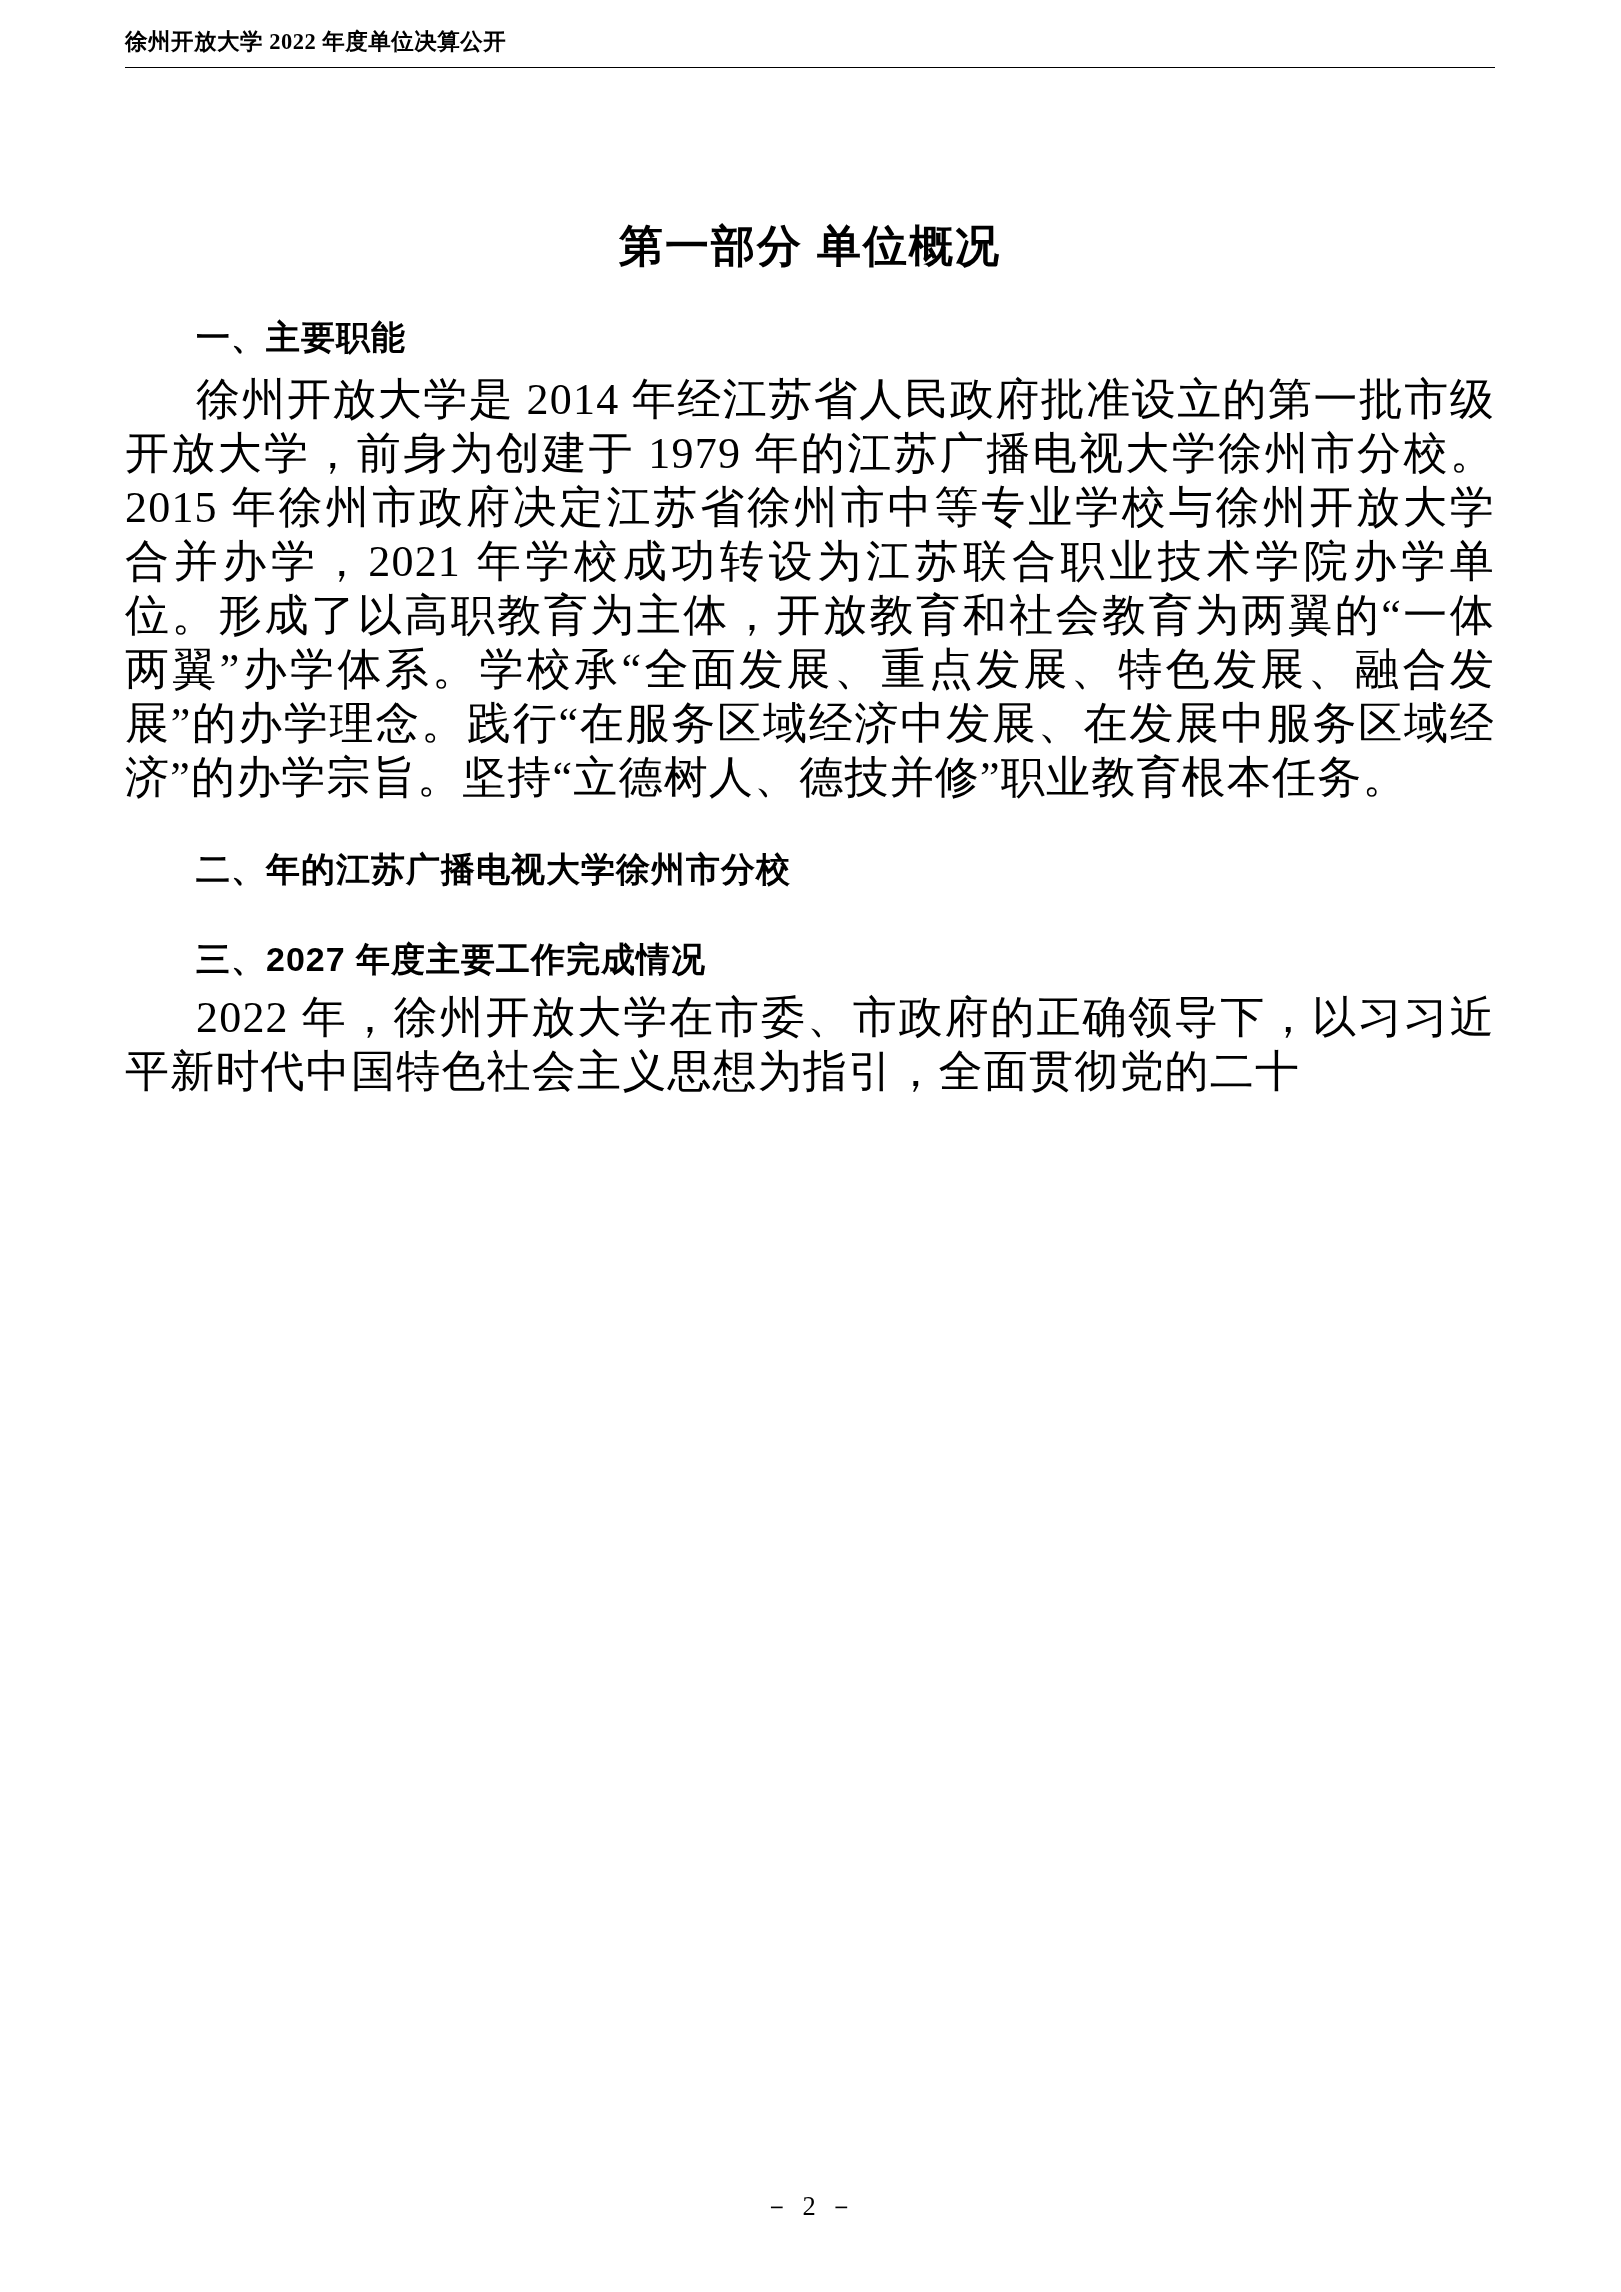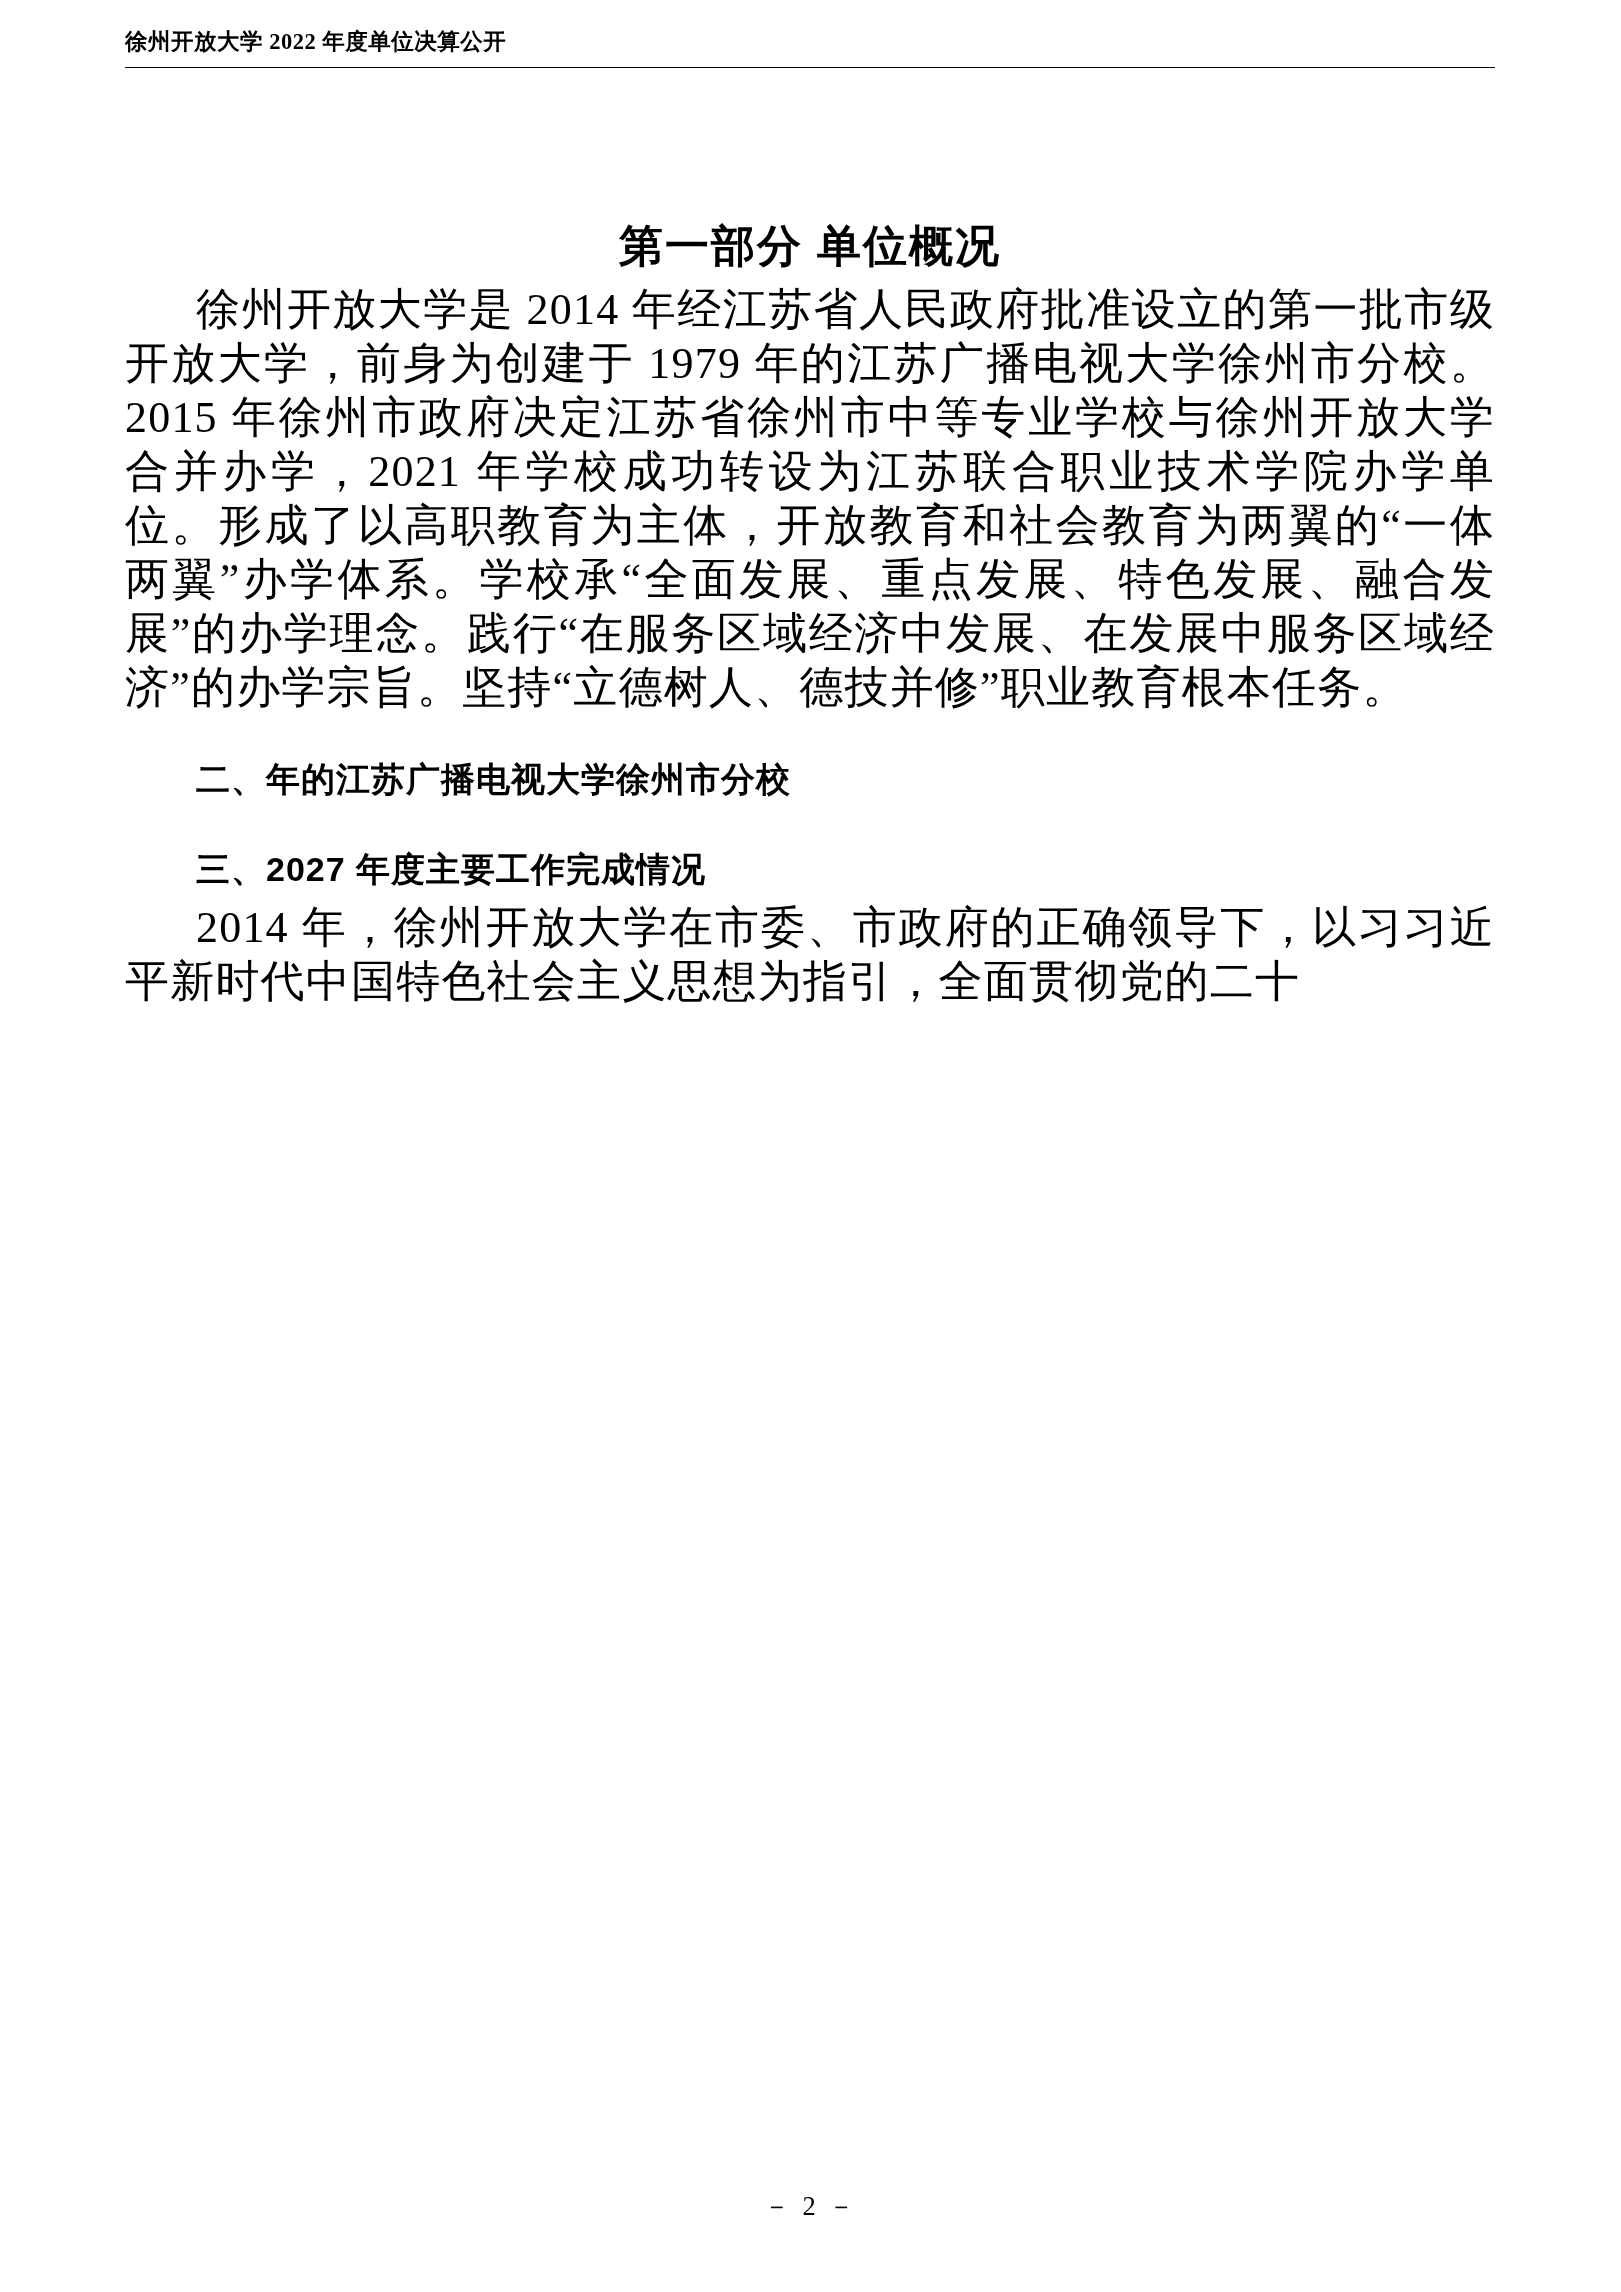--- a/index.html
+++ b/index.html
@@ -114,26 +114,27 @@
 
   <div class="header-zone">
     <div class="header-text">徐州开放大学 2022 年度单位决算公开</div>
     <div class="header-rule"></div>
   </div>
 
   <div class="content">
 
     <h1 class="part-title">第一部分  单位概况</h1>
 
+    <h2 class="sec-head">一、主要职能</h2>
     <p class="para">徐州开放大学是 2014 年经江苏省人民政府批准设立的第一批市级开放大学，前身为创建于 1979 年的江苏广播电视大学徐州市分校。2015 年徐州市政府决定江苏省徐州市中等专业学校与徐州开放大学合并办学，2021 年学校成功转设为江苏联合职业技术学院办学单位。形成了以高职教育为主体，开放教育和社会教育为两翼的“一体两翼”办学体系。学校承“全面发展、重点发展、特色发展、融合发展”的办学理念。践行“在服务区域经济中发展、在发展中服务区域经济”的办学宗旨。坚持“立德树人、德技并修”职业教育根本任务。</p>
 
     <h2 class="sec-head">二、年的江苏广播电视大学徐州市分校</h2>
 
     <h2 class="sec-head">三、2027 年度主要工作完成情况</h2>
-    <p class="para tight">2014 年，徐州开放大学在市委、市政府的正确领导下，以习习近平新时代中国特色社会主义思想为指引，全面贯彻党的二十</p>
+    <p class="para tight">2022 年，徐州开放大学在市委、市政府的正确领导下，以习习近平新时代中国特色社会主义思想为指引，全面贯彻党的二十</p>
 
   </div>
 
   <div class="footer-zone">
     <span class="page-number">－ 2 －</span>
   </div>
 
 </div>
 
 

